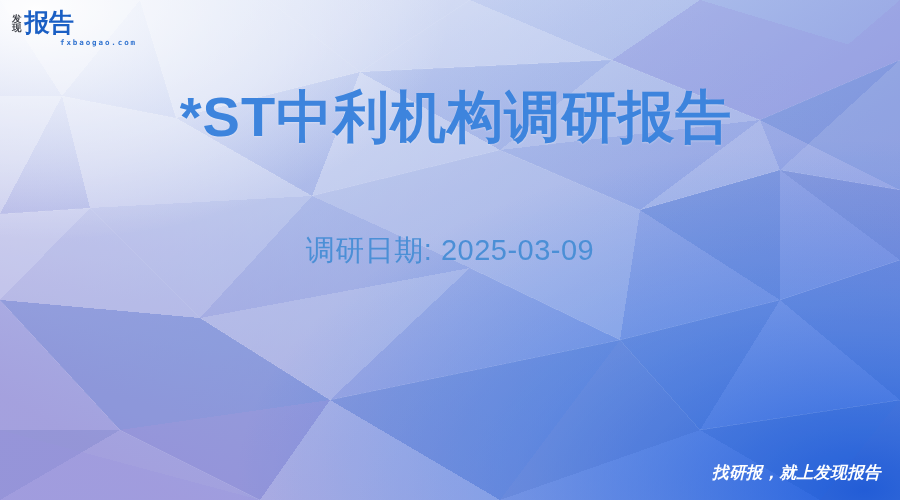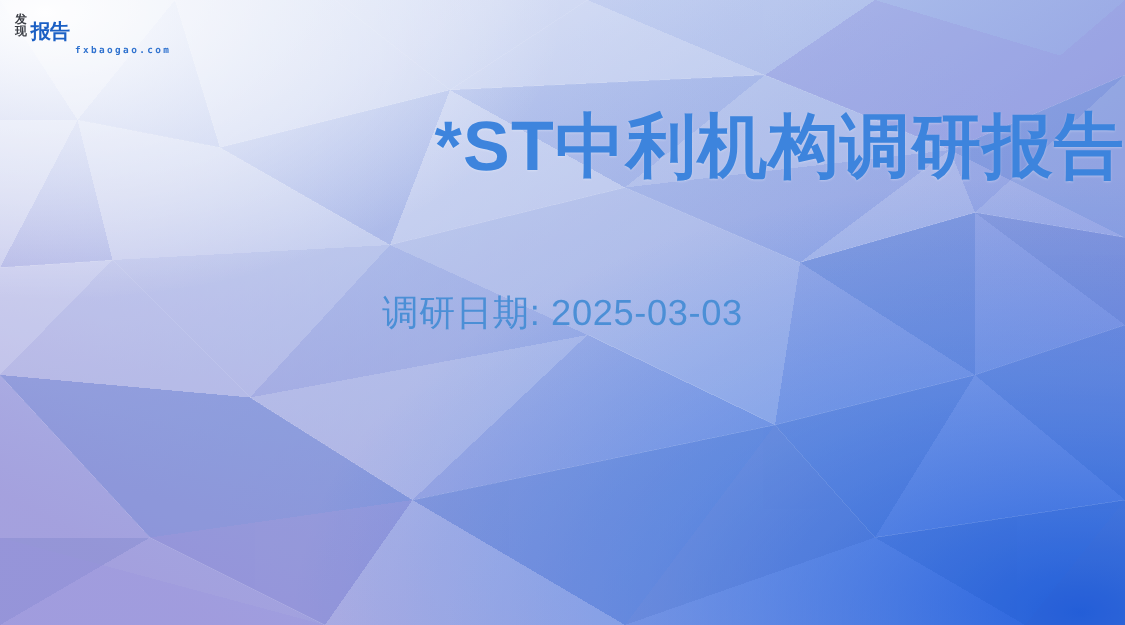--- a/index.html
+++ b/index.html
@@ -45,21 +45,21 @@
     padding-bottom: 2px;
   }
   .logo-stack-char {
     font-size: 9.5px;
     font-weight: 700;
     color: #3c3f46;
     letter-spacing: 0px;
     font-family: "DejaVu Sans", "Liberation Sans", sans-serif;
   }
   #logo-main {
-    font-size: 16px;
+    font-size: 25px;
     font-weight: 900;
     color: #1a5fc4;
     letter-spacing: -0.5px;
     line-height: 0.95;
     font-family: "DejaVu Sans", "Liberation Sans", sans-serif;
   }
   #logo-domain {
     margin-top: 3px;
     font-size: 7.5px;
     font-weight: 700;
@@ -68,21 +68,21 @@
     font-family: "DejaVu Sans Mono", "Liberation Mono", monospace;
     margin-left: 48px;
   }
 
   
   #title-block {
     position: absolute;
     left: 12px;
     right: 0;
     top: 86px;
-    text-align: right;
+    text-align: center;
   }
   #main-title {
     font-size: 56px;
     font-weight: 700;
     color: #3d84dd;
     letter-spacing: 1px;
     line-height: 1.12;
     margin: 0;
     white-space: nowrap;
     text-shadow: 0 1px 2px rgba(255,255,255,0.28);
@@ -227,16 +227,17 @@
       </div>
       <div id="logo-main">报告</div>
     </div>
     <div id="logo-domain">fxbaogao.com</div>
   </div>
 
   <div id="title-block">
     <h1 id="main-title">*ST中利机构调研报告</h1>
   </div>
 
-  <div id="subtitle">调研日期: 2025-03-03</div>
-
+  <div id="subtitle">调研日期: 2025-03-09</div>
+
+  <div id="tagline">找研报，就上发现报告</div>
 
 </div>
 
 </body></html>

